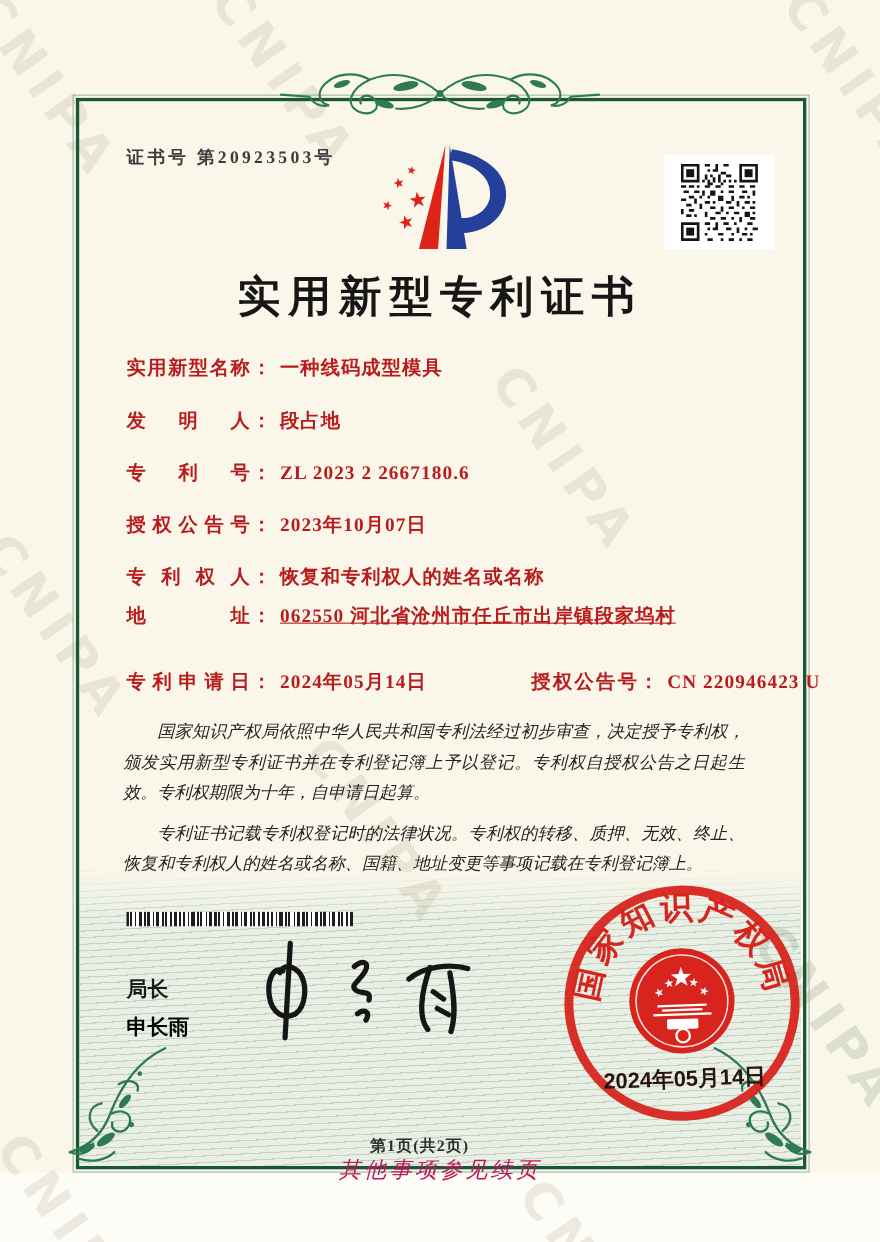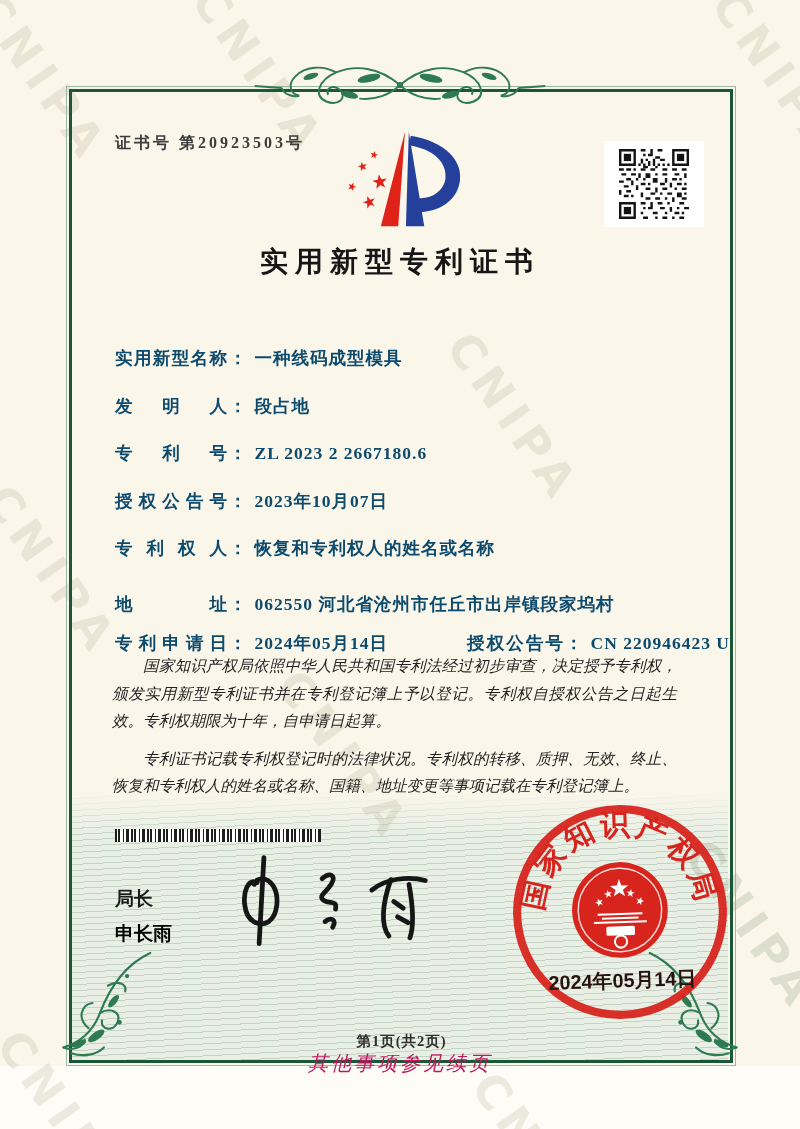--- a/index.html
+++ b/index.html
@@ -18,45 +18,45 @@
      background-color:#e9efe5;
      background-image:repeating-linear-gradient(177deg, rgba(108,148,116,0.30) 0 1px, rgba(0,0,0,0) 1px 6px);}
   .guilloche-fade{position:absolute;left:0;top:0;right:0;height:42px;
      background:linear-gradient(#faf6ea, rgba(250,246,234,0));}
   .white-band{left:0;top:1066px;width:800px;height:63px;background:#fdfcf7;z-index:0;}
   
   .cert-no{left:115px;top:133px;font-size:16px;letter-spacing:3px;color:#3c3c3c;font-weight:600;z-index:3;}
   .logo{left:336px;top:128px;width:136px;height:106px;z-index:3;}
   .qr-box{left:604px;top:141px;width:100px;height:86px;background:#ffffff;z-index:3;
           display:flex;align-items:center;justify-content:center;}
-  .title{left:0;top:243px;width:800px;text-align:center;font-size:28px;font-weight:bold;
+  .title{left:0;top:243px;width:800px;text-align:center;font-size:39px;font-weight:bold;
          letter-spacing:7px;color:#161616;z-index:3;}
   
-  .frow{left:115px;width:600px;font-size:17.5px;font-weight:600;color:#0c4a6e;z-index:3;white-space:nowrap;margin-top:24px;}
+  .frow{left:115px;width:600px;font-size:17.5px;font-weight:600;color:#b91c1c;z-index:3;white-space:nowrap;}
   .flabel{display:inline-block;width:112px;text-align:justify;text-align-last:justify;vertical-align:top;}
   .flabel2{display:inline-block;width:96px;text-align:justify;text-align-last:justify;vertical-align:top;}
   .colon{display:inline-block;margin:0 8px 0 2px;}
   .fval{letter-spacing:1px;}
-  .pair2{position:absolute;left:352px;top:0;white-space:nowrap;}
+  .pair2{position:absolute;left:368px;top:0;white-space:nowrap;}
   
   .paras{left:112px;top:652px;width:580px;z-index:3;font-size:15.5px;line-height:1.78;
          font-style:italic;color:#222;text-align:justify;}
   .paras p{margin:0 15px 10px 0;text-indent:2em;}
   
   .barcode{left:115px;top:829px;width:206px;height:13px;z-index:3;
      background-image:repeating-linear-gradient(90deg,#1d1d1d 0 2px,#fefefe 2px 3px,#1d1d1d 3px 5px,#fefefe 5px 8px,#1d1d1d 8px 9px,#fefefe 9px 11px,#1d1d1d 11px 14px,#fefefe 14px 16px);}
   .signer-title{left:115px;top:886px;font-family:"Liberation Sans","DejaVu Sans",sans-serif;
      font-weight:bold;font-size:19px;color:#1c1c1c;z-index:3;}
   .signer-name{left:115px;top:921px;font-family:"Liberation Sans","DejaVu Sans",sans-serif;
      font-weight:bold;font-size:19px;color:#000000;z-index:3;}
   .sig-svg{left:228px;top:850px;width:215px;height:105px;z-index:3;}
   .seal{left:508px;top:800px;width:224px;height:224px;z-index:4;transform:rotate(-2deg);}
   
   .page-no{left:0;top:1032px;width:763px;text-align:center;font-size:14.5px;font-weight:600;
-     color:#2f2f2f;z-index:3;letter-spacing:1px;padding-left:20px;}
+     color:#2f2f2f;z-index:3;letter-spacing:1px;}
   .cont-note{left:0;top:1050px;width:800px;text-align:center;font-size:20px;font-style:italic;
      color:#be185d;z-index:3;letter-spacing:3px;}
   
   .orn{z-index:3;pointer-events:none;}
   .orn-top{left:250px;top:55px;width:300px;height:62px;}
   .orn-bl{left:50px;top:946px;width:106px;height:118px;}
   .orn-br{left:644px;top:946px;width:106px;height:118px;transform:scaleX(-1);}
 </style>
 </head>
 <body>
@@ -189,21 +189,21 @@
 </div>
 <div class="abs frow" style="top:417px;">
   <span class="flabel">专利号</span><span class="colon">：</span><span class="fval">ZL 2023 2 2667180.6</span>
 </div>
 <div class="abs frow" style="top:465px;">
   <span class="flabel">授权公告号</span><span class="colon">：</span><span class="fval">2023年10月07日</span>
 </div>
 <div class="abs frow" style="top:512px;">
   <span class="flabel">专利权人</span><span class="colon">：</span><span class="fval">恢复和专利权人的姓名或名称</span>
 </div>
-<div class="abs frow" style="top:568px;">
+<div class="abs frow" style="top:547px;text-decoration:underline;">
   <span class="flabel">地址</span><span class="colon">：</span><span class="fval">062550 河北省沧州市任丘市出岸镇段家坞村</span>
 </div>
 <div class="abs frow" style="top:607px;">
   <span class="flabel">专利申请日</span><span class="colon">：</span><span class="fval">2024年05月14日</span>
   <span class="pair2">
     <span class="flabel2">授权公告号</span><span class="colon">：</span><span class="fval">CN 220946423 U</span>
   </span>
 </div>
 
 <div class="abs paras">

